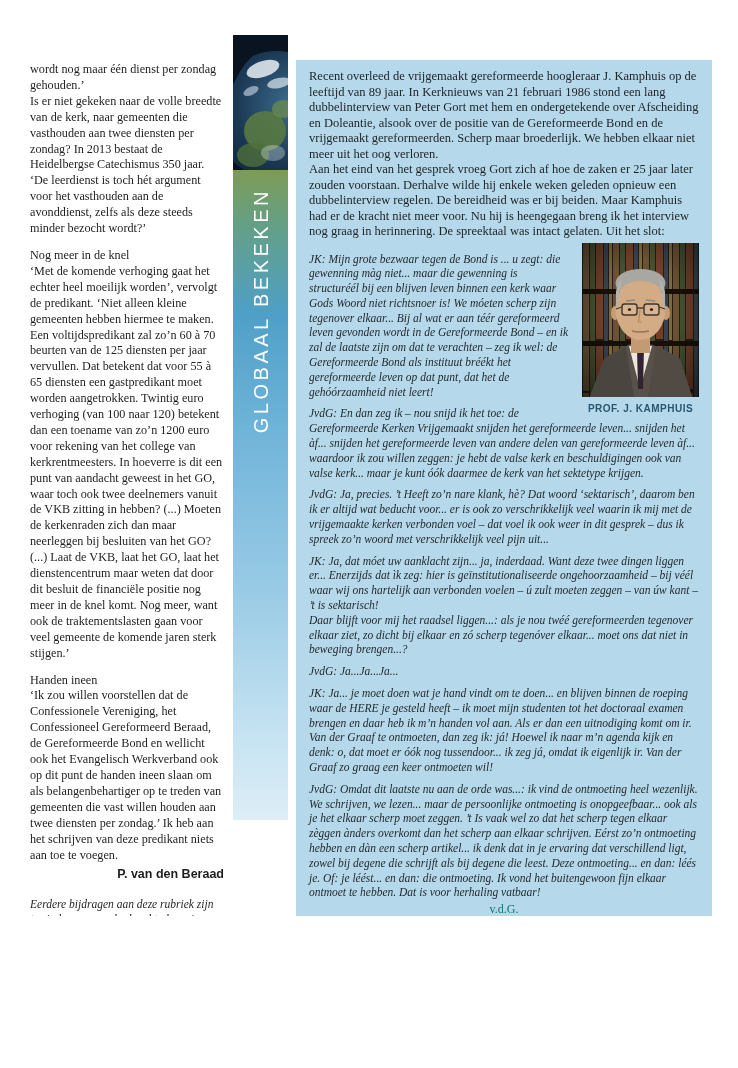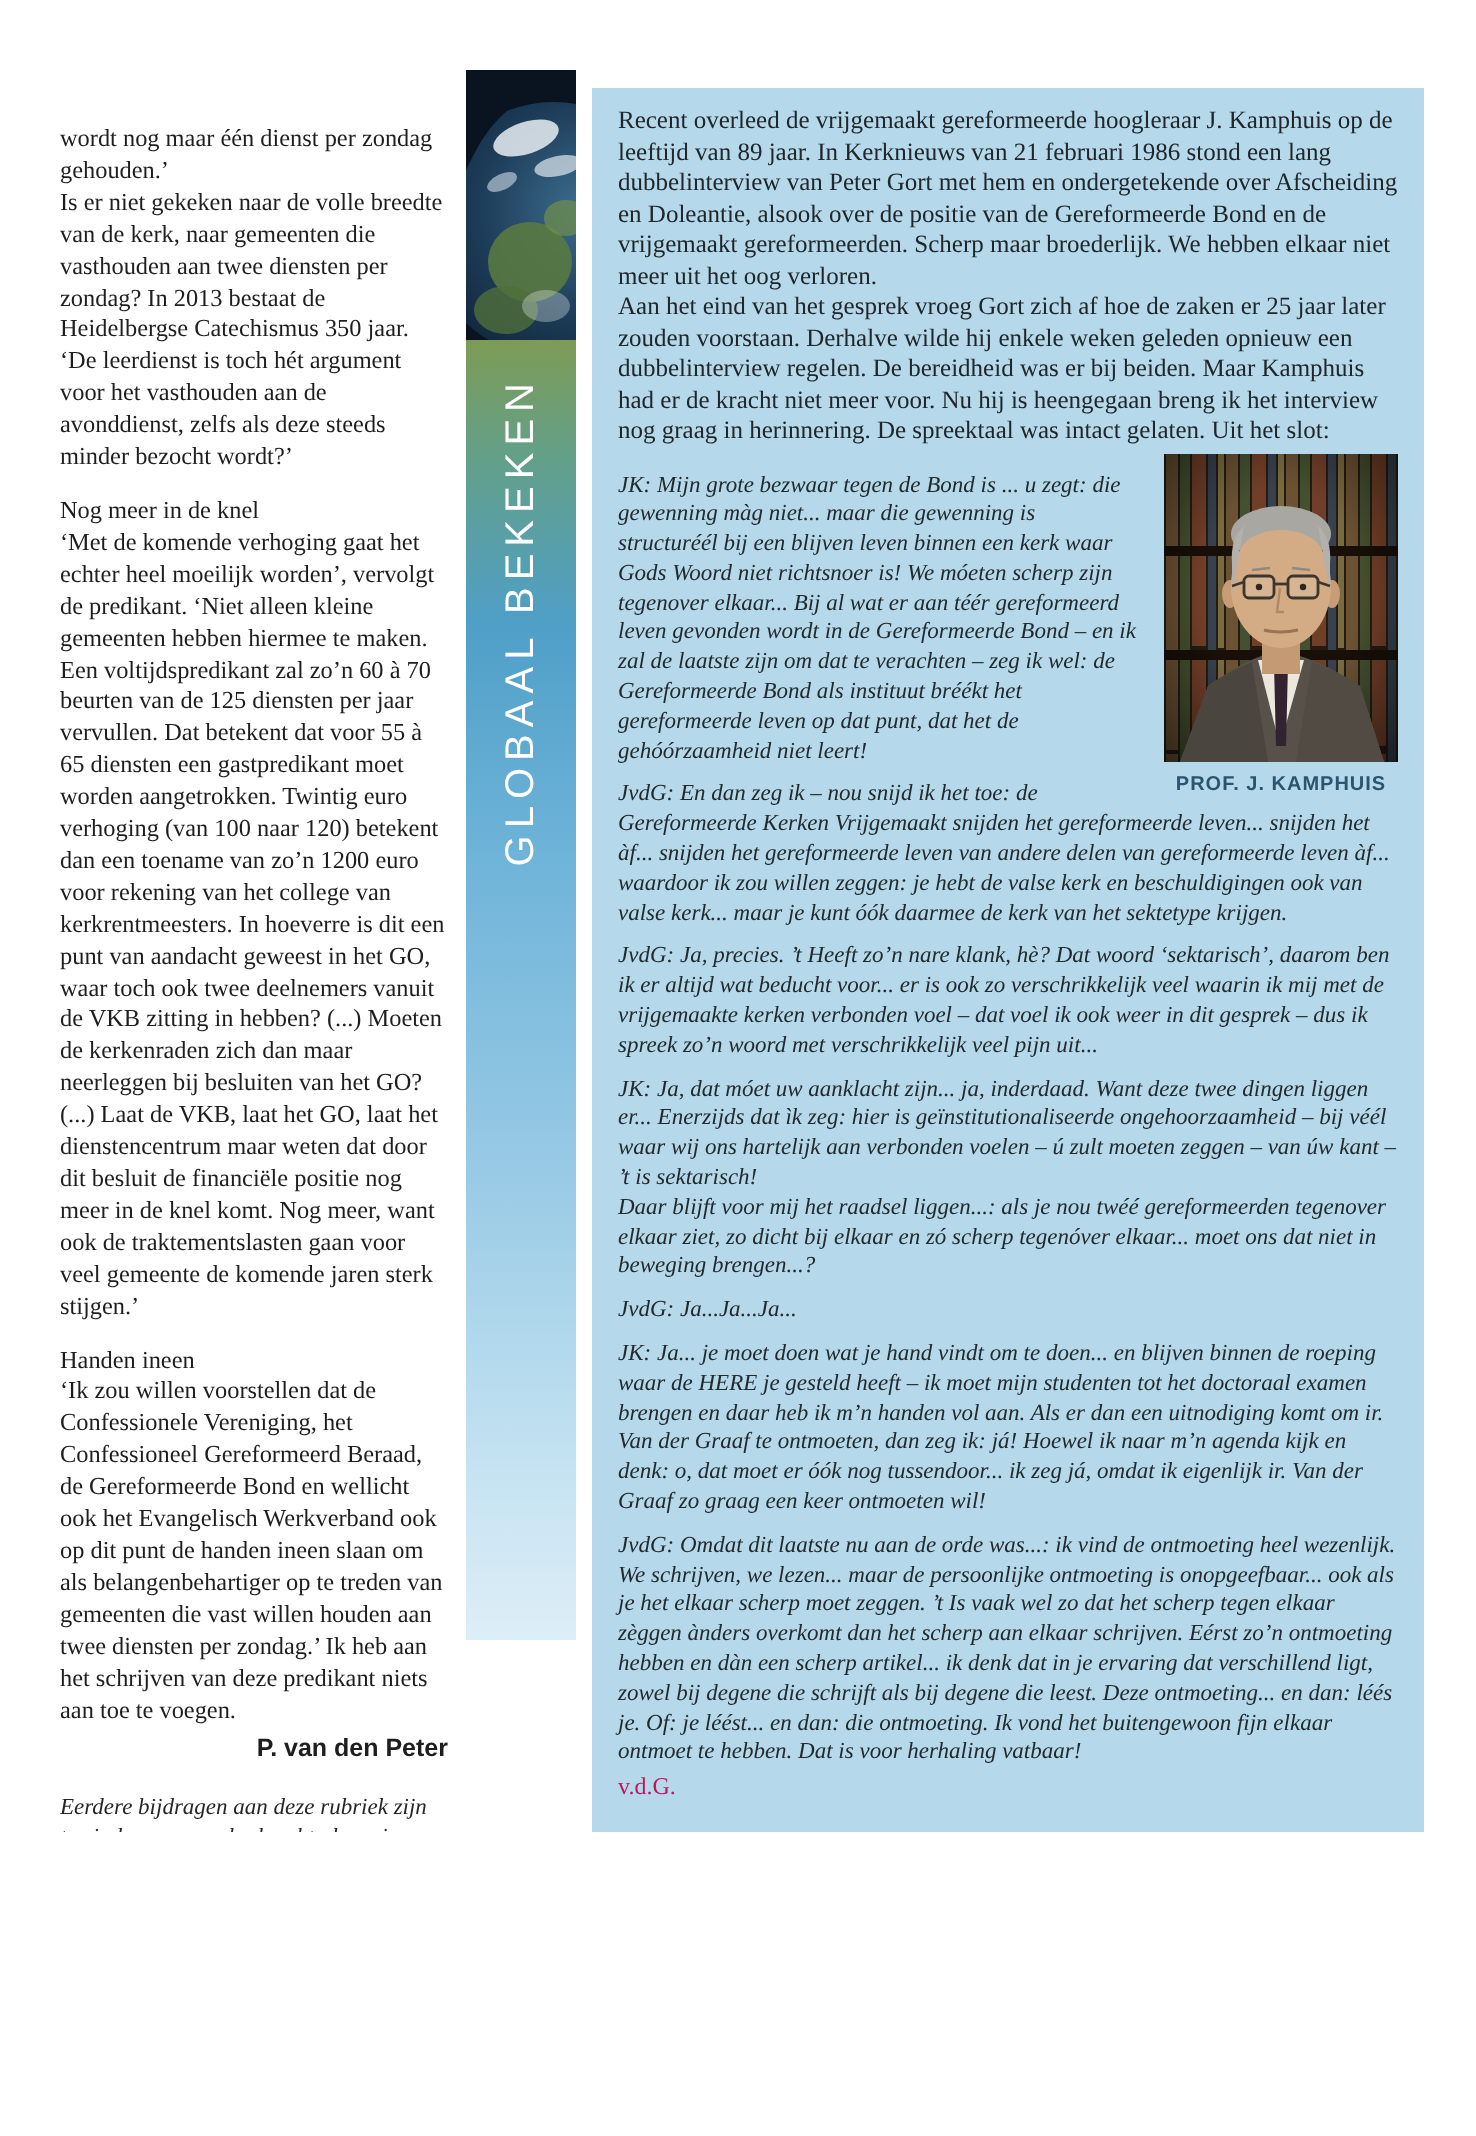--- a/index.html
+++ b/index.html
@@ -18,27 +18,27 @@
   
   .banner{position:absolute;left:233px;top:35px;width:55px;height:785px;}
   .earth{position:absolute;top:0;left:0;width:55px;height:135px;}
   .banner-grad{position:absolute;top:135px;left:0;width:55px;height:650px;
                background:linear-gradient(180deg,#7d9b55 0%,#63a089 9%,#4f9fc8 22%,#6fb4d9 40%,#9acbe6 65%,#c7e4f2 88%,#ddeef7 100%);}
   .banner-title{position:absolute;top:18px;left:50%;transform:translateX(-50%) rotate(180deg);
                 writing-mode:vertical-rl;white-space:nowrap;color:#ffffff;
                 font-family:"Liberation Sans",sans-serif;font-size:20px;letter-spacing:3.5px;font-weight:400;}
 
   
-  .article{position:absolute;left:296px;top:44px;width:416px;height:927px;background:#b5d9ea;
+  .article{position:absolute;left:296px;top:60px;width:416px;height:927px;background:#b5d9ea;
            box-sizing:border-box;padding:9px 13px 8px;overflow:hidden;color:#20262a;}
   .article p.intro{margin:0;font-size:12.5px;line-height:15.5px;}
   .article p.iv{margin:7px 0 0;font-style:italic;font-size:11.5px;line-height:14.8px;color:#232a2e;}
   .article p.iv.first{margin-top:12px;}
   .article p.iv.cont{margin-top:0;}
-  .article p.signoff{margin:2px 0 0;text-align:left;font-size:12px;color:#be185d;}
+  .article p.signoff{margin:2px 0 0;text-align:center;font-size:12px;color:#0f766e;}
 
   .photo-fig{float:right;width:117px;margin:3px 0 4px 12px;}
   .photo-fig svg{display:block;}
   .photo-caption{text-align:center;font-family:"Liberation Sans",sans-serif;font-size:10px;
                  font-weight:bold;color:#2a5570;letter-spacing:0.5px;margin-top:6px;}
 
   
   .footer-rule{position:absolute;left:30px;top:999px;width:682px;height:2px;background:#2fa8cc;}
   .footer{position:absolute;top:1009px;left:0;width:738px;height:20px;
           font-family:"Liberation Sans",sans-serif;font-size:11px;font-weight:bold;color:#111111;}
@@ -51,21 +51,21 @@
 
 <div class="page">
 
   <div class="left-col">
     <p>wordt nog maar één dienst per zondag gehouden.’</p>
     <p>Is er niet gekeken naar de volle breedte van de kerk, naar gemeenten die vasthouden aan twee diensten per zondag? In 2013 bestaat de Heidelbergse Catechismus 350 jaar. ‘De leerdienst is toch hét argument voor het vasthouden aan de avonddienst, zelfs als deze steeds minder bezocht wordt?’</p>
     <p class="lc-heading">Nog meer in de knel</p>
     <p>‘Met de komende verhoging gaat het echter heel moeilijk worden’, vervolgt de predikant. ‘Niet alleen kleine gemeenten hebben hiermee te maken. Een voltijdspredikant zal zo’n 60 à 70 beurten van de 125 diensten per jaar vervullen. Dat betekent dat voor 55 à 65 diensten een gastpredikant moet worden aangetrokken. Twintig euro verhoging (van 100 naar 120) betekent dan een toename van zo’n 1200 euro voor rekening van het college van kerkrentmeesters. In hoeverre is dit een punt van aandacht geweest in het GO, waar toch ook twee deelnemers vanuit de VKB zitting in hebben? (...) Moeten de kerkenraden zich dan maar neerleggen bij besluiten van het GO? (...) Laat de VKB, laat het GO, laat het dienstencentrum maar weten dat door dit besluit de financiële positie nog meer in de knel komt. Nog meer, want ook de traktementslasten gaan voor veel gemeente de komende jaren sterk stijgen.’</p>
     <p class="lc-heading">Handen ineen</p>
     <p>‘Ik zou willen voorstellen dat de Confessionele Vereniging, het Confessioneel Gereformeerd Beraad, de Gereformeerde Bond en wellicht ook het Evangelisch Werkverband ook op dit punt de handen ineen slaan om als belangenbehartiger op te treden van gemeenten die vast willen houden aan twee diensten per zondag.’ Ik heb aan het schrijven van deze predikant niets aan toe te voegen.</p>
-    <p class="signature">P. van den Peter</p>
+    <p class="signature">P. van den Beraad</p>
     <p class="note">Eerdere bijdragen aan deze rubriek zijn te vinden op www.kerkrecht.nl en via www.dewaarheidsvriend.nl.</p>
   </div>
 
   <div class="banner">
     <div class="earth">
       <svg width="55" height="135" viewBox="0 0 55 135">
         <defs>
           <radialGradient id="ocean" cx="62%" cy="42%" r="75%">
             <stop offset="0%" stop-color="#3d6e90"></stop>
             <stop offset="55%" stop-color="#1d3c58"></stop>

